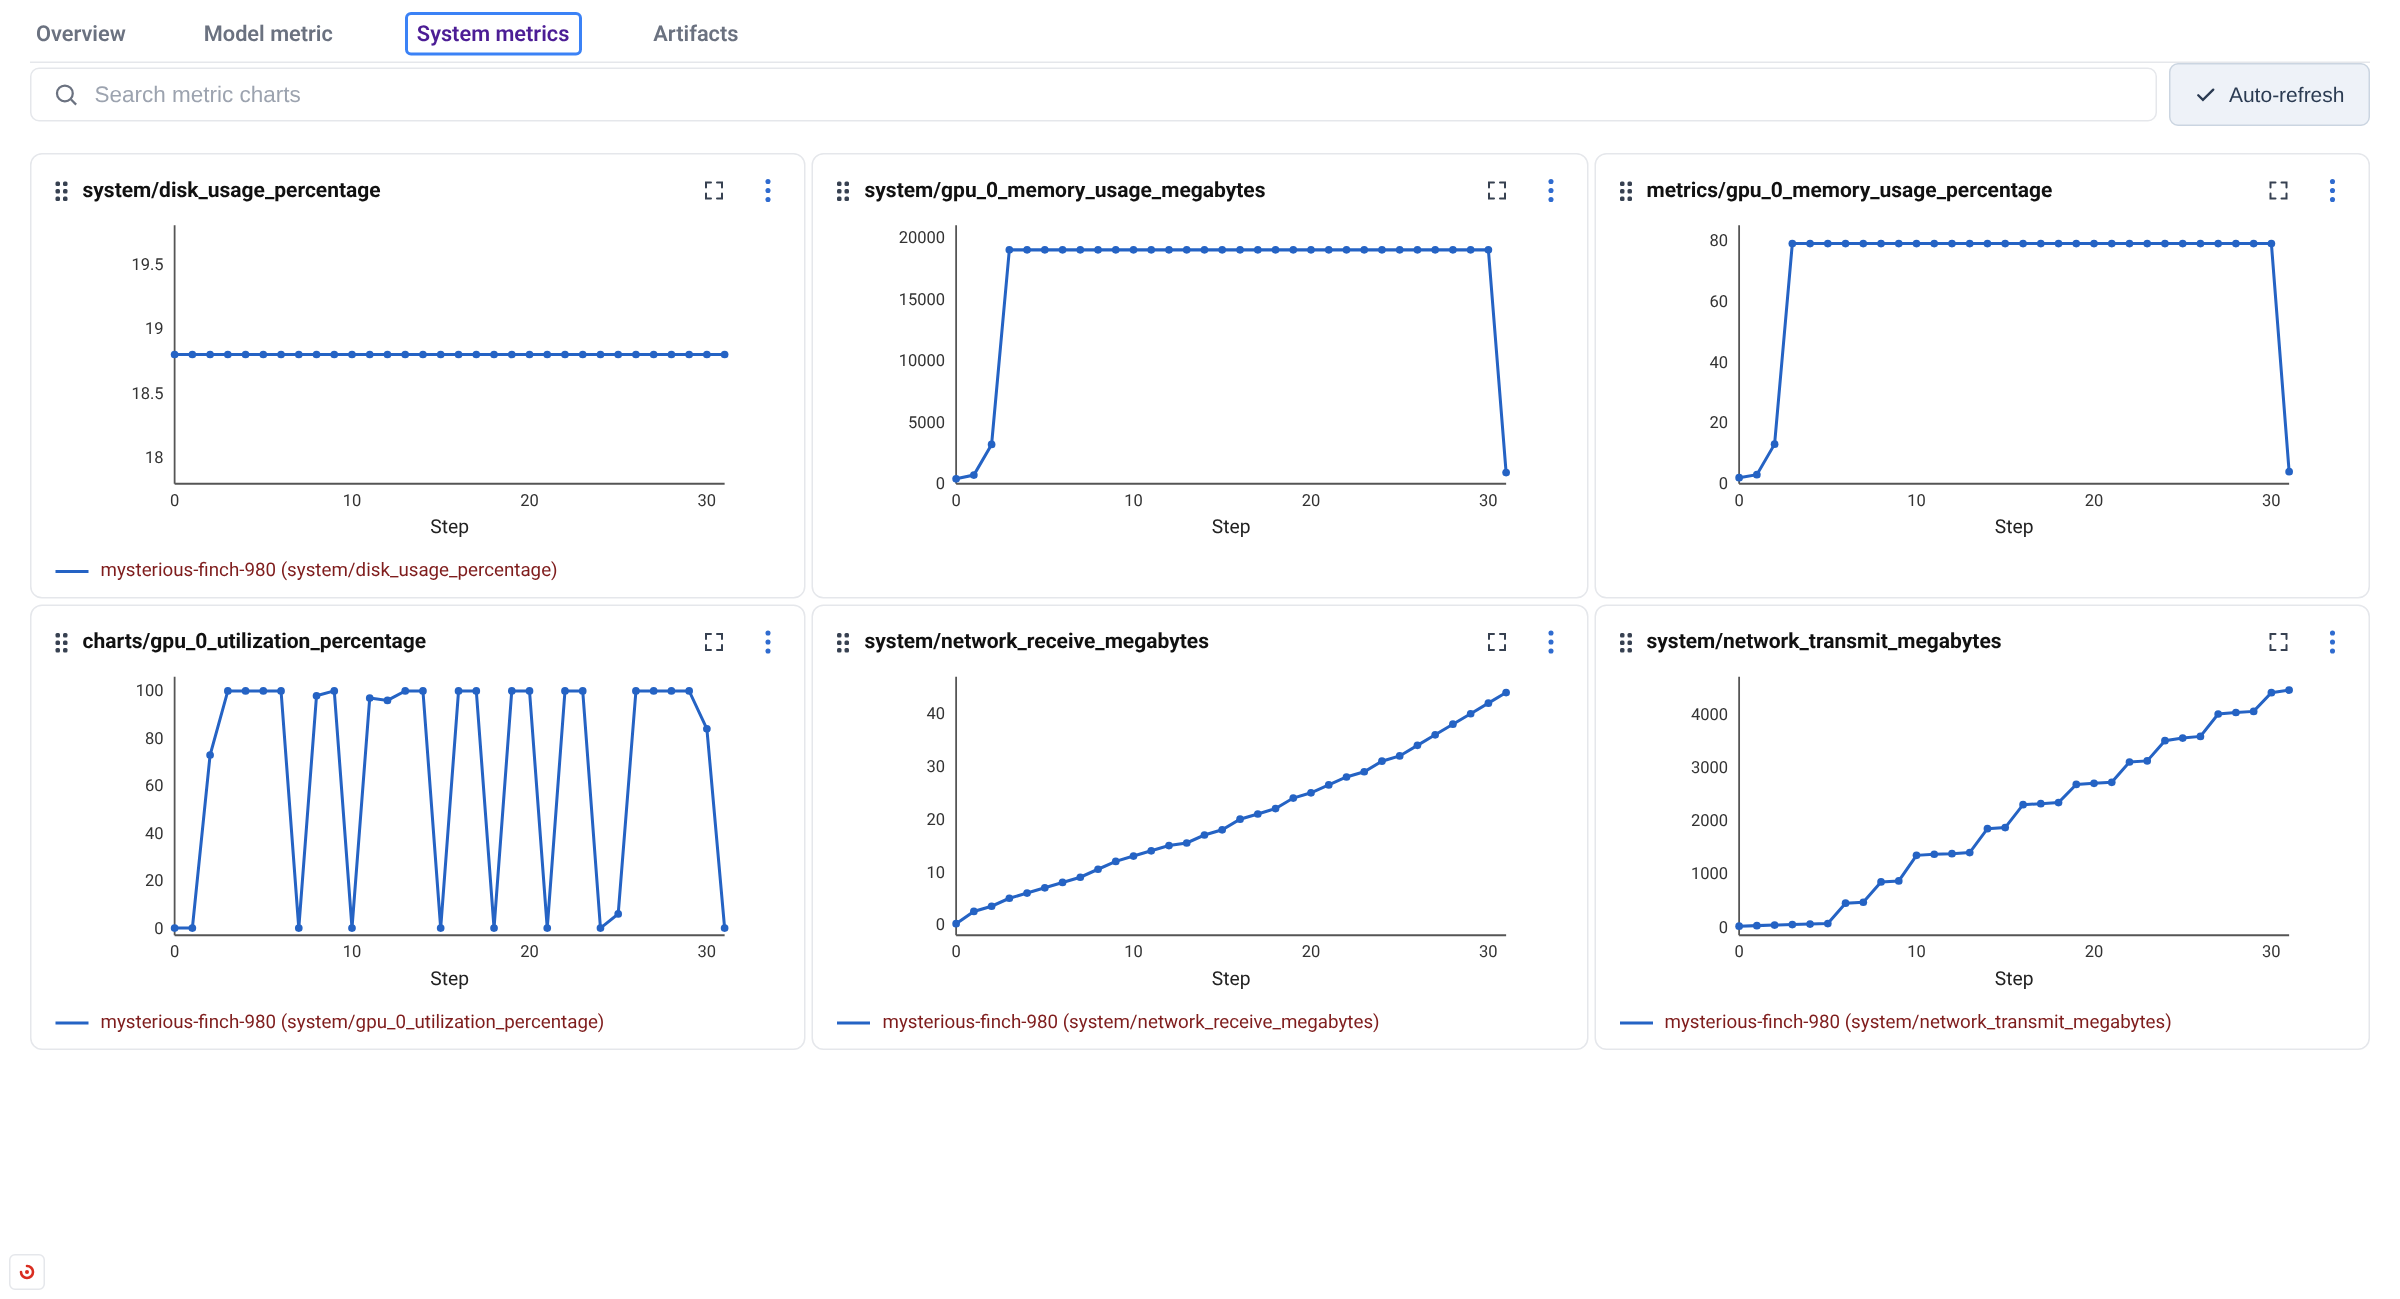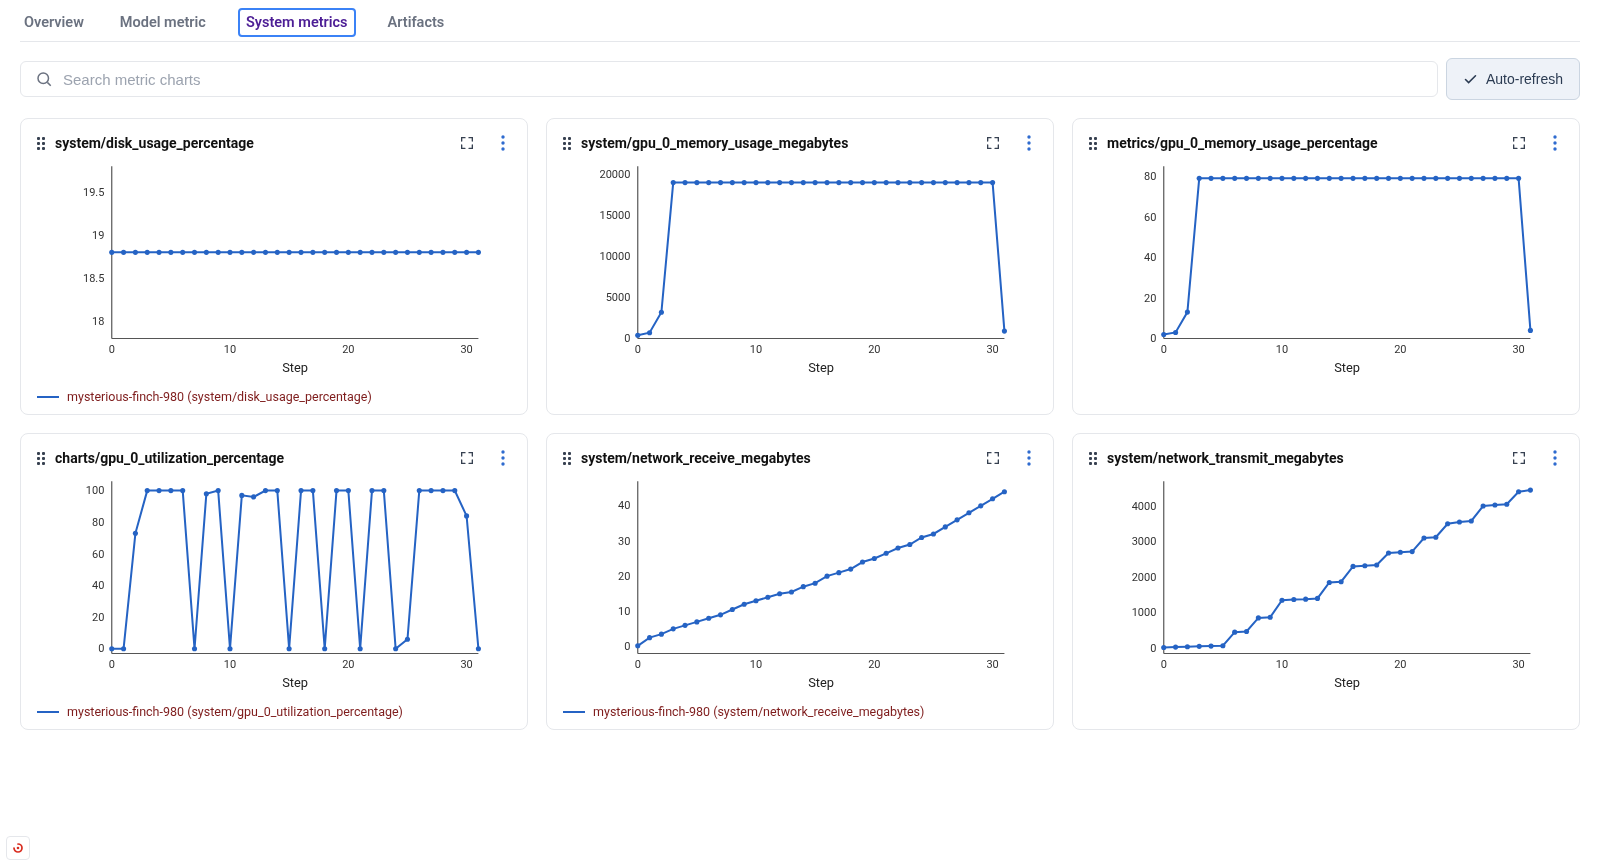--- a/index.html
+++ b/index.html
@@ -1,31 +1,31 @@
 <!DOCTYPE html>
 <html><head>
 <meta charset="utf-8">
 <style>
   * { box-sizing: border-box; margin: 0; padding: 0; }
   body { font-family: -apple-system, BlinkMacSystemFont, "Segoe UI", Roboto, Helvetica, Arial, sans-serif; background: #fff; color: #333; width: 1600px; height: 866px; overflow: hidden; }
   .page { padding: 0 20px 20px 20px; }
 
-  .tabs { display: flex; gap: 28px; border-bottom: 1px solid #e5e7eb; padding: 8px 0 0 0; }
+  .tabs { display: flex; gap: 44px; border-bottom: 1px solid #e5e7eb; padding: 8px 0 0 0; }
   .tab { font-size: 14.5px; font-weight: 600; color: #6b7280; padding: 6px 4px 10px; cursor: pointer; }
   .tab.active { color: #4c1d95; outline: 2px solid #3b82f6; outline-offset: -2px; border-radius: 4px; padding: 6px 8px 6px; margin-bottom: 4px; text-align: center; }
 
-  .search-row { display: flex; gap: 8px; margin-top: 16px; align-items: center; }
+  .search-row { display: flex; gap: 8px; align-items: center; }
   .search-box { flex: 1; display: flex; align-items: center; gap: 10px; border: 1px solid #e5e7eb; border-radius: 6px; padding: 8px 14px; color: #9ca3af; }
   .search-box svg { width: 18px; height: 18px; stroke: #6b7280; }
   .search-box input { border: none; outline: none; font-size: 15px; flex: 1; color: #111; background: transparent; }
   .search-box input::placeholder { color: #9ca3af; }
   .auto-refresh { display: flex; align-items: center; gap: 8px; border: 1px solid #cbd5e1; background: #eef2f8; border-radius: 6px; padding: 12px 16px; font-size: 14px; color: #2b3b52; cursor: pointer; }
   .auto-refresh svg { width: 15px; height: 15px; stroke: #2b3b52; }
 
-  .grid { display: grid; grid-template-columns: repeat(3, 1fr); gap: 18px; margin-top: 18px; }
+  .grid { display: grid; grid-template-columns: repeat(3, 1fr); gap: 4px; margin-top: 18px; }
   .card { border: 1px solid #e5e7eb; border-radius: 8px; padding: 16px 16px 10px 16px; display: flex; flex-direction: column; }
   .card-header { display: flex; align-items: center; justify-content: space-between; margin-bottom: 6px; }
   .card-title-wrap { display: flex; align-items: center; gap: 10px; font-weight: 700; font-size: 14px; color: #111; }
   .card-actions { display: flex; align-items: center; gap: 20px; color: #374151; }
   .card-actions .icon { cursor: pointer; width: 16px; height: 16px; display: flex; align-items: center; justify-content: center; }
 
   .plot-wrap { position: relative; }
   .plot-svg { width: 100%; height: 220px; }
   .axis-line { stroke: #555; stroke-width: 1.3; }
   .tick-label { font-size: 12px; fill: #333; }
@@ -550,20 +550,24 @@
             <circle class="series-dot" cx="354.8" cy="71.2" r="2.8"></circle>
             <circle class="series-dot" cx="367.7" cy="56.5" r="2.8"></circle>
             <circle class="series-dot" cx="380.6" cy="54.6" r="2.8"></circle>
             <circle class="series-dot" cx="393.5" cy="53.4" r="2.8"></circle>
             <circle class="series-dot" cx="406.4" cy="37.1" r="2.8"></circle>
             <circle class="series-dot" cx="419.3" cy="36.0" r="2.8"></circle>
             <circle class="series-dot" cx="432.2" cy="35.2" r="2.8"></circle>
             <circle class="series-dot" cx="445.1" cy="21.6" r="2.8"></circle>
             <circle class="series-dot" cx="458.0" cy="19.7" r="2.8"></circle>
           </svg></div>
+        <div class="legend">
+          <span class="legend-swatch"></span>
+          <span>mysterious-finch-980 (system/network_transmit_megabytes)</span>
+        </div>
       </div>
     </div>
 </div>
 
 <div class="status-corner">
   <svg width="16" height="16" viewBox="0 0 24 24">
       <path d="M12 6 a6 6 0 1 1 -6 6" fill="none" stroke="#d92d20" stroke-width="2.6" stroke-linecap="round"></path>
       <circle cx="12" cy="12" r="2" fill="#d92d20"></circle>
     </svg>
 </div>

